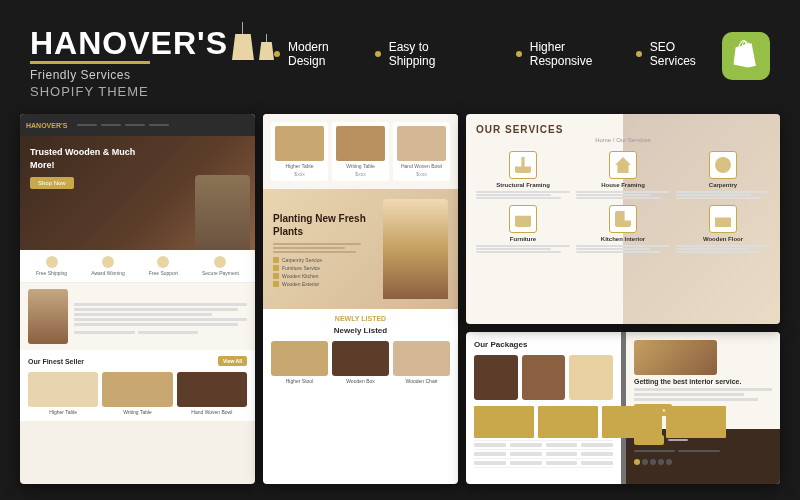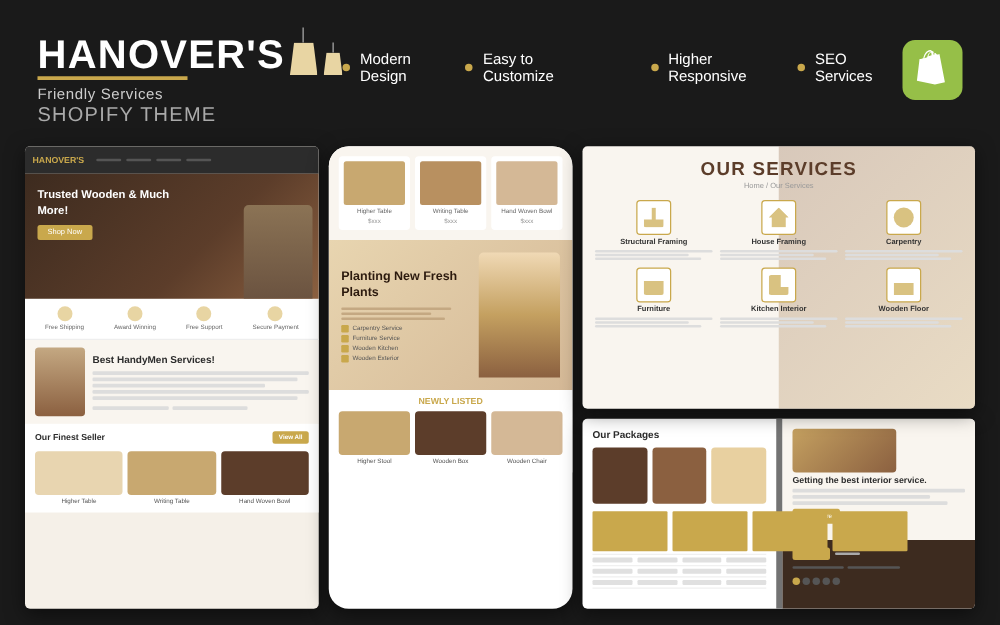--- a/index.html
+++ b/index.html
@@ -38,21 +38,21 @@
 
     .subtitle {
       color: #cccccc;
       font-size: 12px;
       margin-top: 4px;
       letter-spacing: 0.5px;
     }
 
     .shopify-label {
       color: #aaaaaa;
-      font-size: 16px;
+      font-size: 13px;
       margin-top: 2px;
       letter-spacing: 1px;
     }
 
     .features-section {
       flex: 1;
       display: flex;
       justify-content: center;
       align-items: flex-start;
       padding-top: 18px;
@@ -141,21 +141,21 @@
 
     .nav-link-dot {
       width: 20px;
       height: 2px;
       background: #555;
       border-radius: 1px;
     }
 
     .s1-hero {
       background: linear-gradient(135deg, #3d2b1f 0%, #5c3d2a 60%, #8b6040 100%);
-      height: 100px;
+      height: 114px;
       position: relative;
       overflow: hidden;
       padding: 10px;
     }
 
     .s1-hero-text {
       color: #fff;
       font-size: 9px;
       font-weight: bold;
       line-height: 1.4;
@@ -302,21 +302,21 @@
       font-size: 5px;
       color: #555;
       text-align: center;
     }
 
     
     .screen-2 {
       width: 195px;
       height: 370px;
       background: #ffffff;
-      border-radius: 16px;
+      border-radius: 4px;
       overflow: hidden;
       flex-shrink: 0;
       box-shadow: 0 4px 15px rgba(0,0,0,0.5);
     }
 
     .s2-products-grid {
       display: grid;
       grid-template-columns: 1fr 1fr 1fr;
       gap: 4px;
       padding: 8px;
@@ -492,24 +492,23 @@
       opacity: 0.3;
     }
 
     .s3-content {
       position: relative;
       z-index: 1;
       padding: 10px;
     }
 
     .s3-title {
-      font-size: 15px;
+      font-size: 10px;
       font-weight: bold;
       color: #5c3d2a;
-      text-align: center;
       letter-spacing: 1px;
       text-transform: uppercase;
       margin-bottom: 2px;
     }
 
     .s3-breadcrumb {
       font-size: 6px;
       color: #999;
       text-align: center;
       margin-bottom: 8px;
@@ -749,21 +748,21 @@
   </div>
 
   <div class="features-section">
     <div class="features-col">
       <div class="feature-item">
         <div class="bullet"></div>
         <span>Modern Design</span>
       </div>
       <div class="feature-item">
         <div class="bullet"></div>
-        <span>Easy to Customize</span>
+        <span>Easy to Shipping</span>
       </div>
     </div>
     <div class="features-col">
       <div class="feature-item">
         <div class="bullet"></div>
         <span>Higher Responsive</span>
       </div>
       <div class="feature-item">
         <div class="bullet"></div>
         <span>SEO Services</span>
@@ -811,22 +810,20 @@
       </div>
       <div class="badge-item">
         <div class="badge-icon"></div>
         <span class="badge-text">Secure Payment</span>
       </div>
     </div>
     <div class="s1-section">
       <div class="s1-section-row">
         <div class="s1-person-img"></div>
         <div class="s1-section-text">
-          <div class="s1-section-title">Best HandyMen
-Services!</div>
           <div class="s1-section-lines">
             <div class="s1-line long"></div>
             <div class="s1-line medium"></div>
             <div class="s1-line short"></div>
             <div class="s1-line long"></div>
             <div class="s1-line medium"></div>
             <div style="display:flex; gap:3px; margin-top:3px;">
               <div style="height:3px; width:35%; background:#ddd; border-radius:1px;"></div>
               <div style="height:3px; width:35%; background:#ddd; border-radius:1px;"></div>
             </div>
@@ -901,20 +898,21 @@
             <div class="s2-check-box"></div>
             <span>Wooden Exterior</span>
           </div>
         </div>
       </div>
       <div class="s2-carpenter-img"></div>
     </div>
 
     <div class="s2-newly-section">
       <div class="s2-section-title">NEWLY LISTED</div>
+      <div class="s2-section-subtitle">Newely Listed</div>
       <div class="s2-products-row">
         <div class="s2-new-product">
           <div class="s2-new-product-img stool"></div>
           <div class="s2-new-product-name">Higher Stool</div>
         </div>
         <div class="s2-new-product">
           <div class="s2-new-product-img box"></div>
           <div class="s2-new-product-name">Wooden Box</div>
         </div>
         <div class="s2-new-product">

